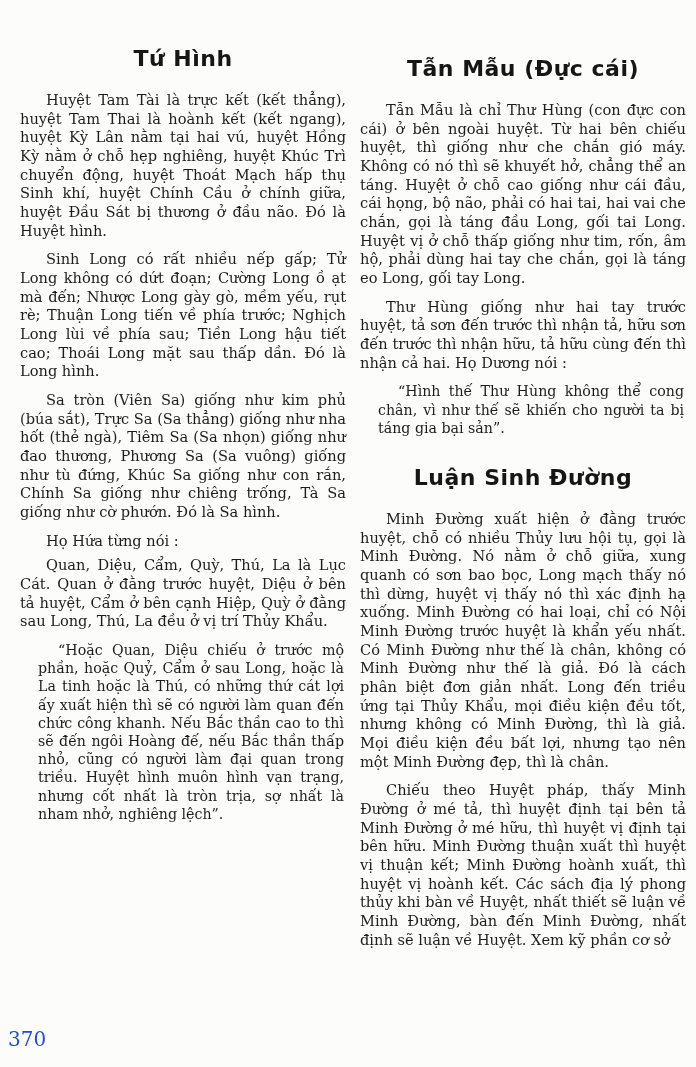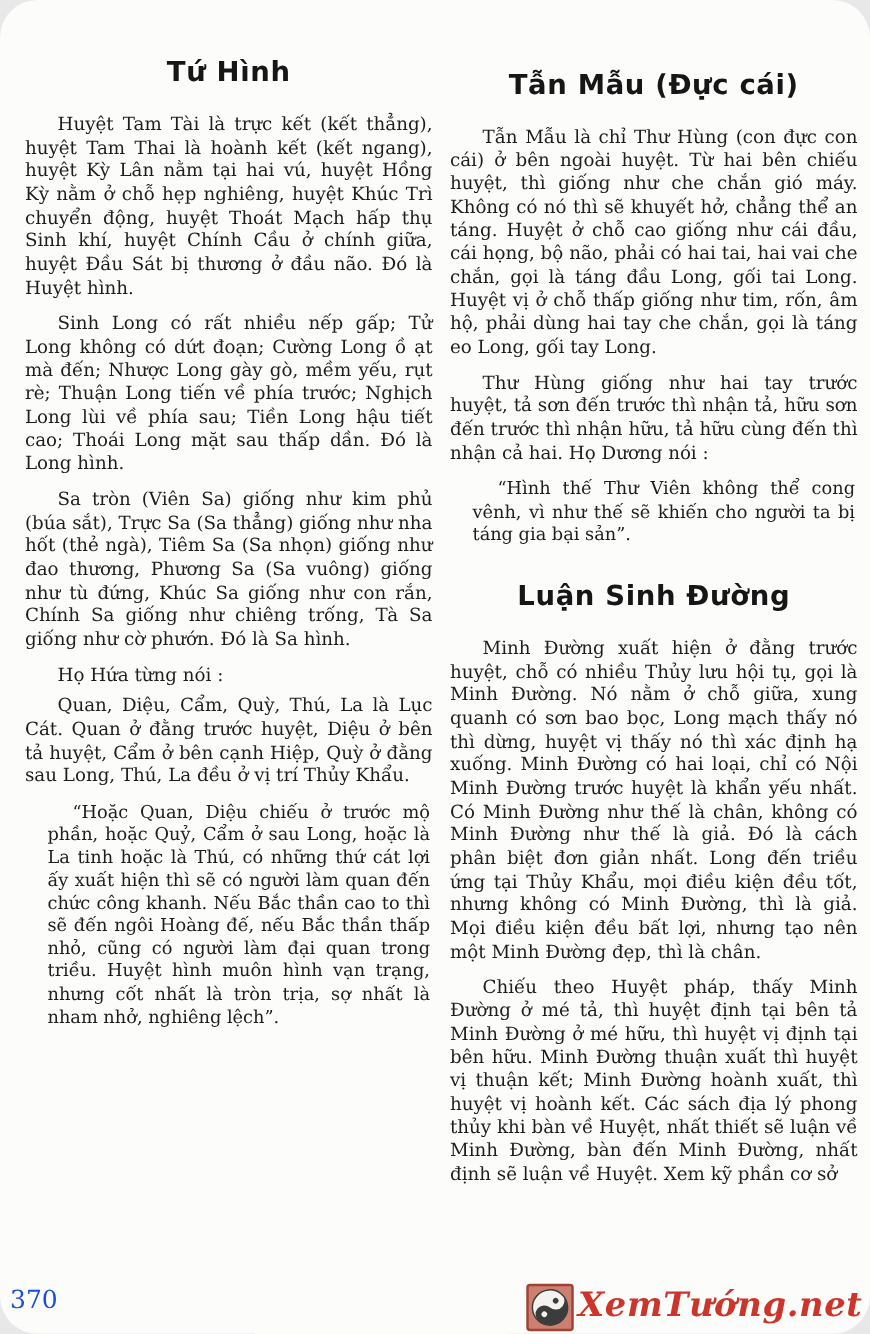--- a/index.html
+++ b/index.html
@@ -9,21 +9,20 @@
   }
   .page {
     position: relative;
     width: 696px;
     height: 1067px;
     margin: 0 auto;
     background: #fcfcfb;
     color: #1d1d1d;
     overflow: hidden;
     font-family: "DejaVu Serif", "Liberation Serif", serif;
-    border-radius: 30px;
   }
   .columns {
     display: flex;
     gap: 14px;
     padding: 46px 10px 0 20px;
     box-sizing: border-box;
   }
   .col {
     width: 326px;
     flex: 0 0 326px;
@@ -116,34 +115,23 @@
       <p class="para">Sa tròn (Viên Sa) giống như kim phủ (búa sắt), Trực Sa (Sa thẳng) giống như nha hốt (thẻ ngà), Tiêm Sa (Sa nhọn) giống như đao thương, Phương Sa (Sa vuông) giống như tù đứng, Khúc Sa giống như con rắn, Chính Sa giống như chiêng trống, Tà Sa giống như cờ phướn. Đó là Sa hình.</p>
       <p class="para speaker">Họ Hứa từng nói :</p>
       <p class="para">Quan, Diệu, Cẩm, Quỳ, Thú, La là Lục Cát. Quan ở đằng trước huyệt, Diệu ở bên tả huyệt, Cẩm ở bên cạnh Hiệp, Quỳ ở đằng sau Long, Thú, La đều ở vị trí Thủy Khẩu.</p>
       <p class="quote">“Hoặc Quan, Diệu chiếu ở trước mộ phần, hoặc Quỷ, Cẩm ở sau Long, hoặc là La tinh hoặc là Thú, có những thứ cát lợi ấy xuất hiện thì sẽ có người làm quan đến chức công khanh. Nếu Bắc thần cao to thì sẽ đến ngôi Hoàng đế, nếu Bắc thần thấp nhỏ, cũng có người làm đại quan trong triều. Huyệt hình muôn hình vạn trạng, nhưng cốt nhất là tròn trịa, sợ nhất là nham nhở, nghiêng lệch”.</p>
     </div>
 
     <div class="col right">
       <h2 class="sec-heading">Tẫn Mẫu (Đực cái)</h2>
       <p class="para">Tẫn Mẫu là chỉ Thư Hùng (con đực con cái) ở bên ngoài huyệt. Từ hai bên chiếu huyệt, thì giống như che chắn gió máy. Không có nó thì sẽ khuyết hở, chẳng thể an táng. Huyệt ở chỗ cao giống như cái đầu, cái họng, bộ não, phải có hai tai, hai vai che chắn, gọi là táng đầu Long, gối tai Long. Huyệt vị ở chỗ thấp giống như tim, rốn, âm hộ, phải dùng hai tay che chắn, gọi là táng eo Long, gối tay Long.</p>
       <p class="para">Thư Hùng giống như hai tay trước huyệt, tả sơn đến trước thì nhận tả, hữu sơn đến trước thì nhận hữu, tả hữu cùng đến thì nhận cả hai. Họ Dương nói :</p>
-      <p class="quote">“Hình thế Thư Viên không thể cong vênh, vì như thế sẽ khiến cho người ta bị táng gia bại sản”.</p>
+      <p class="quote">“Hình thế Thư Hùng không thể cong chân, vì như thế sẽ khiến cho người ta bị táng gia bại sản”.</p>
       <h2 class="sec-heading mid">Luận Sinh Đường</h2>
       <p class="para">Minh Đường xuất hiện ở đằng trước huyệt, chỗ có nhiều Thủy lưu hội tụ, gọi là Minh Đường. Nó nằm ở chỗ giữa, xung quanh có sơn bao bọc, Long mạch thấy nó thì dừng, huyệt vị thấy nó thì xác định hạ xuống. Minh Đường có hai loại, chỉ có Nội Minh Đường trước huyệt là khẩn yếu nhất. Có Minh Đường như thế là chân, không có Minh Đường như thế là giả. Đó là cách phân biệt đơn giản nhất. Long đến triều ứng tại Thủy Khẩu, mọi điều kiện đều tốt, nhưng không có Minh Đường, thì là giả. Mọi điều kiện đều bất lợi, nhưng tạo nên một Minh Đường đẹp, thì là chân.</p>
       <p class="para">Chiếu theo Huyệt pháp, thấy Minh Đường ở mé tả, thì huyệt định tại bên tả Minh Đường ở mé hữu, thì huyệt vị định tại bên hữu. Minh Đường thuận xuất thì huyệt vị thuận kết; Minh Đường hoành xuất, thì huyệt vị hoành kết. Các sách địa lý phong thủy khi bàn về Huyệt, nhất thiết sẽ luận về Minh Đường, bàn đến Minh Đường, nhất định sẽ luận về Huyệt. Xem kỹ phần cơ sở</p>
     </div>
 
   </div>
 
   <div class="page-number">370</div>
 
-  <div class="watermark">
-    <span class="yy-square">
-      <svg viewBox="0 0 100 100" aria-hidden="true">
-        <circle cx="50" cy="50" r="47" fill="#f4f2ee" stroke="#3c3c3c" stroke-width="4"></circle>
-        <path d="M50,3 a47,47 0 0 1 0,94 a23.5,23.5 0 0 1 0,-47 a23.5,23.5 0 0 0 0,-47" fill="#3c3c3c"></path>
-        <circle cx="50" cy="26.5" r="7.5" fill="#3c3c3c"></circle>
-        <circle cx="50" cy="73.5" r="7.5" fill="#f4f2ee"></circle>
-      </svg>
-    </span>
-    <span class="wm-text">XemTướng.net</span>
-  </div>
 </div>
 
 </body></html>

